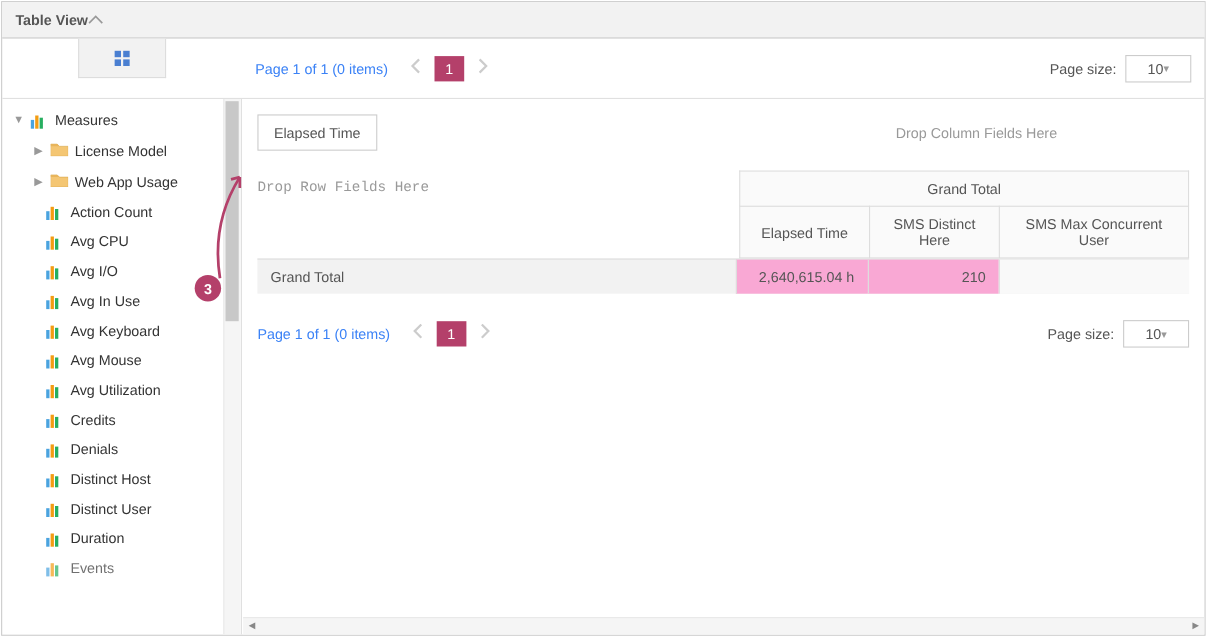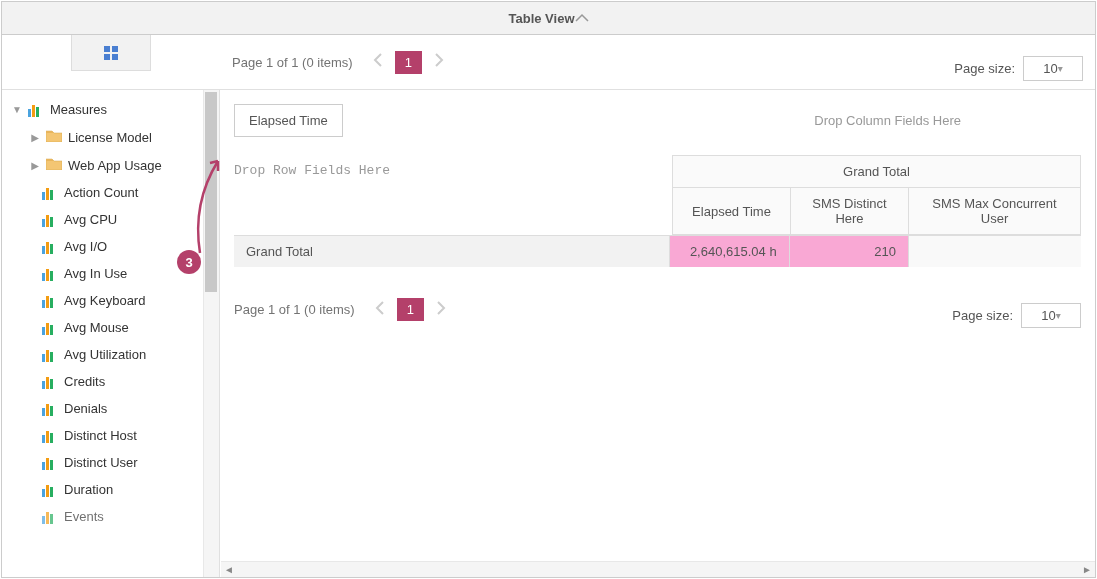--- a/index.html
+++ b/index.html
@@ -18,21 +18,21 @@
     flex-direction: column;
     position: relative;
   }
   .panel-header {
     background: #f2f2f2;
     border-bottom: 1px solid #ccc;
     padding: 8px 12px;
     font-weight: 600;
     color: #555;
     display: flex;
-    justify-content: center;
+    justify-content: flex-start;
     align-items: center;
   }
   .collapse-chevron {
     color: #999;
     font-size: 14px;
     cursor: pointer;
   }
   .panel-body {
     flex: 1;
     display: flex;
@@ -70,21 +70,21 @@
     width: 14px;
     height: 14px;
   }
   .pager {
     display: flex;
     align-items: center;
     flex: 1;
     padding: 0 12px;
   }
   .pager-info {
-    color: #737373;
+    color: #3b82f6;
     margin-right: 16px;
   }
   .pager-nav {
     display: flex;
     align-items: center;
     gap: 8px;
   }
   .pager-arrow {
     color: #ccc;
     font-size: 16px;
@@ -95,21 +95,20 @@
     background: #b4406a;
     color: #fff;
     padding: 4px 10px;
     font-weight: 500;
   }
   .pager-right {
     margin-left: auto;
     display: flex;
     align-items: center;
     gap: 8px;
-    margin-top: 12px;
   }
   .page-size-select {
     border: 1px solid #ccc;
     padding: 4px 8px;
     width: 60px;
     display: flex;
     justify-content: center;
     align-items: center;
     cursor: pointer;
     color: #555;

